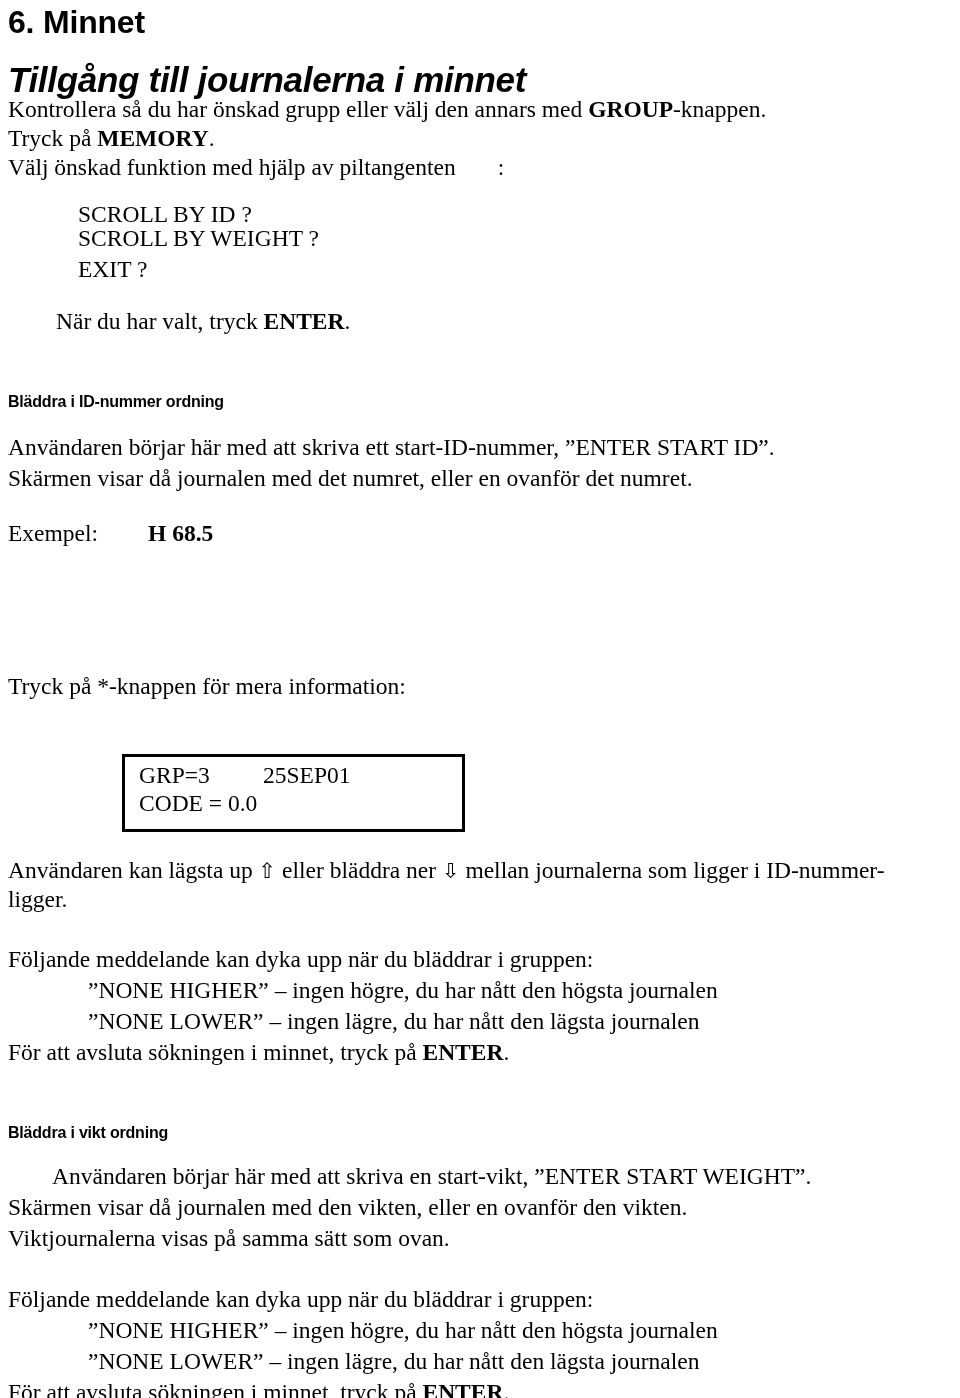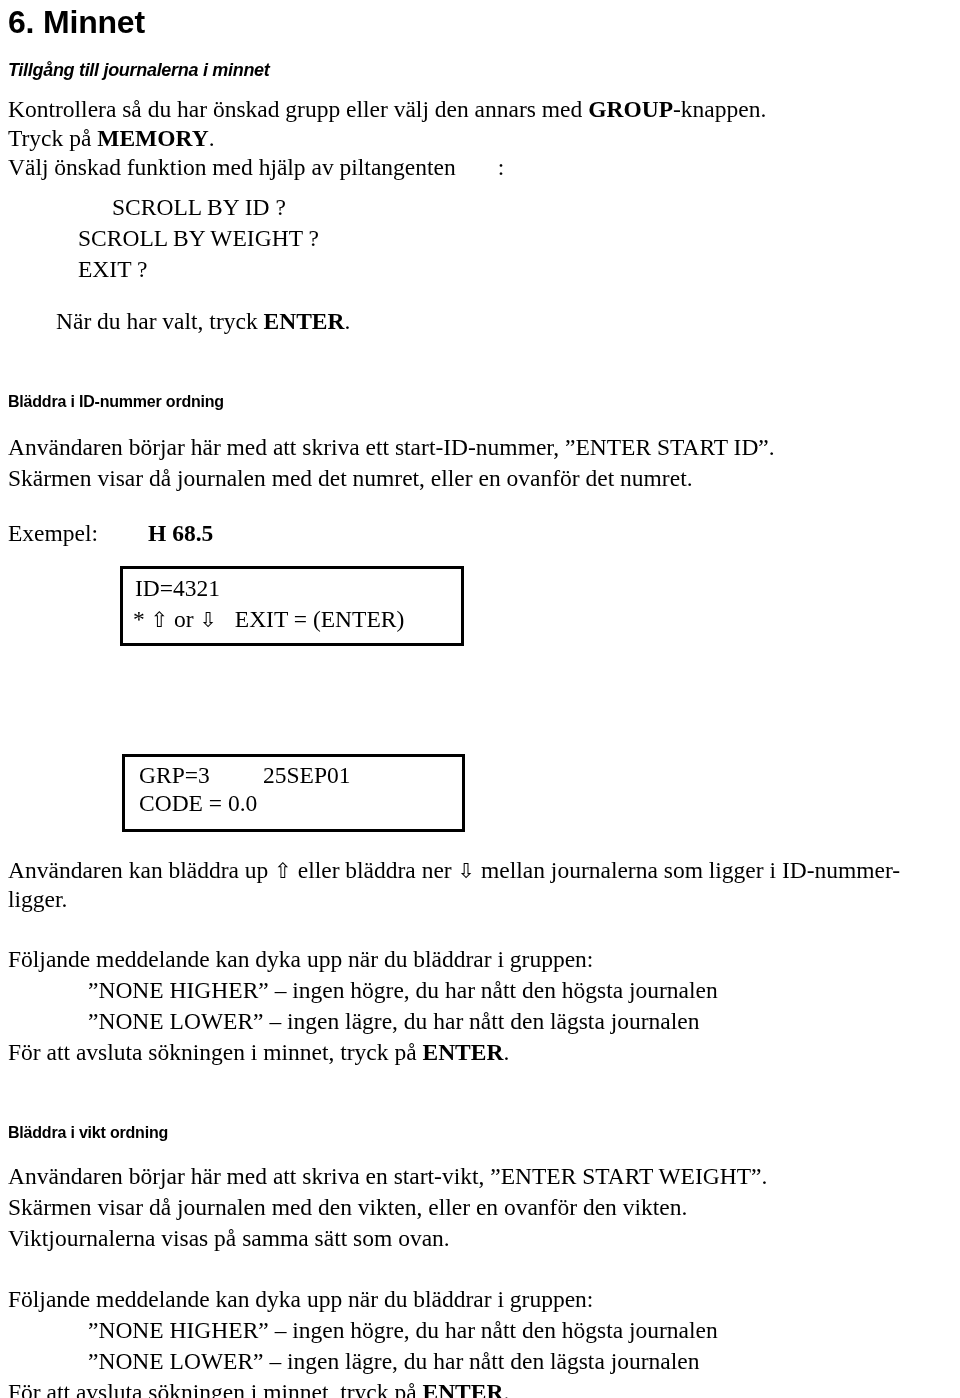--- a/index.html
+++ b/index.html
@@ -34,21 +34,21 @@
     letter-spacing: -0.2px;
     position: absolute;
     left: 8px;
     top: 4px;
     white-space: nowrap;
   }
   .h-sub-italic {
     font-family: "Liberation Sans", "DejaVu Sans", sans-serif;
     font-weight: bold;
     font-style: italic;
-    font-size: 18px;
+    font-size: 35px;
     letter-spacing: -0.3px;
     position: absolute;
     left: 8px;
     top: 60px;
     white-space: nowrap;
   }
   .h-sub {
     font-family: "Liberation Sans", "DejaVu Sans", sans-serif;
     font-weight: bold;
     font-size: 16px;
@@ -99,57 +99,54 @@
   <div class="h-chapter">6. Minnet</div>
 
   <div class="h-sub-italic">Tillgång till journalerna i minnet</div>
 
   <div class="line" style="top:124px;"><span>Tryck på </span><span class="b">MEMORY</span><span>.</span></div>
 
   <div class="line" style="top:95px;"><span>Kontrollera så du har önskad grupp eller välj den annars med </span><span class="b">GROUP</span><span>-knappen.</span></div>
 
   <div class="line" style="top:153px;"><span>Välj önskad funktion med hjälp av piltangenten</span><span style="display:inline-block;width:42px;"></span><span>:</span></div>
 
-  <div class="line indent1" style="top:193px;margin-left:34px;">SCROLL BY ID ?</div>
+  <div class="line indent1" style="top:200px;">SCROLL BY ID ?</div>
   <div class="line indent1" style="top:224px;">SCROLL BY WEIGHT ?</div>
   <div class="line indent1" style="top:255px;">EXIT ?</div>
 
   <div class="line" style="top:307px;margin-left:48px;"><span>När du har valt, tryck </span><span class="b">ENTER</span><span>.</span></div>
 
   <div class="h-sub" style="top:393px;">Bläddra i ID-nummer ordning</div>
 
   <div class="line" style="top:433px;">Användaren börjar här med att skriva ett start-ID-nummer, ”ENTER START ID”.</div>
   <div class="line" style="top:464px;">Skärmen visar då journalen med det numret, eller en ovanför det numret.</div>
 
   <div class="line" style="top:519px;">Exempel:</div>
   <div class="line b" style="left:148px; top:519px;">H 68.5</div>
 
-  <div class="lcd-box" style="left:120px; top:566px; width:344px; height:80px;">
-    <div class="lcd-line" style="left:12px; top:5px;">ID=4321</div>
-    <div class="lcd-line" style="left:10px; top:36px;"><span>* </span><span class="arrow">⇧</span><span> or </span><span class="arrow">⇩</span><span>   EXIT = (ENTER)</span></div>
-  </div>
 
+  <div class="line" style="top:672px;">Tryck på *-knappen för mera information:</div>
 
   <div class="lcd-box" style="left:122px; top:754px; width:343px; height:78px;">
     <div class="lcd-line" style="left:14px; top:4px;">GRP=3</div>
     <div class="lcd-line" style="left:138px; top:4px;">25SEP01</div>
     <div class="lcd-line" style="left:14px; top:32px;">CODE = 0.0</div>
   </div>
 
-  <div class="line" style="top:856px;"><span>Användaren kan bläddra up </span><span class="arrow">⇧</span><span> eller bläddra ner </span><span class="arrow">⇩</span><span> mellan journalerna som ligger i ID-nummer-</span></div>
+  <div class="line" style="top:856px;"><span>Användaren kan lägsta up </span><span class="arrow">⇧</span><span> eller bläddra ner </span><span class="arrow">⇩</span><span> mellan journalerna som ligger i ID-nummer-</span></div>
   <div class="line" style="top:885px;">ligger.</div>
 
   <div class="line" style="top:945px;">Följande meddelande kan dyka upp när du bläddrar i gruppen:</div>
   <div class="line indent2" style="top:976px;">”NONE HIGHER” – ingen högre, du har nått den högsta journalen</div>
   <div class="line indent2" style="top:1007px;">”NONE LOWER” – ingen lägre, du har nått den lägsta journalen</div>
   <div class="line" style="top:1038px;"><span>För att avsluta sökningen i minnet, tryck på </span><span class="b">ENTER</span><span>.</span></div>
 
   <div class="h-sub" style="top:1124px;">Bläddra i vikt ordning</div>
 
-  <div class="line" style="top:1162px;">Användaren börjar här med att skriva en start-vikt, ”ENTER START WEIGHT”.</div>
+  <div class="line" style="top:1162px;margin-left:44px;">Användaren börjar här med att skriva en start-vikt, ”ENTER START WEIGHT”.</div>
   <div class="line" style="top:1193px;">Skärmen visar då journalen med den vikten, eller en ovanför den vikten.</div>
   <div class="line" style="top:1224px;">Viktjournalerna visas på samma sätt som ovan.</div>
 
   <div class="line" style="top:1285px;">Följande meddelande kan dyka upp när du bläddrar i gruppen:</div>
   <div class="line indent2" style="top:1316px;">”NONE HIGHER” – ingen högre, du har nått den högsta journalen</div>
   <div class="line indent2" style="top:1347px;">”NONE LOWER” – ingen lägre, du har nått den lägsta journalen</div>
   <div class="line" style="top:1378px;"><span>För att avsluta sökningen i minnet, tryck på </span><span class="b">ENTER</span><span>.</span></div>
 
 </div>
 

